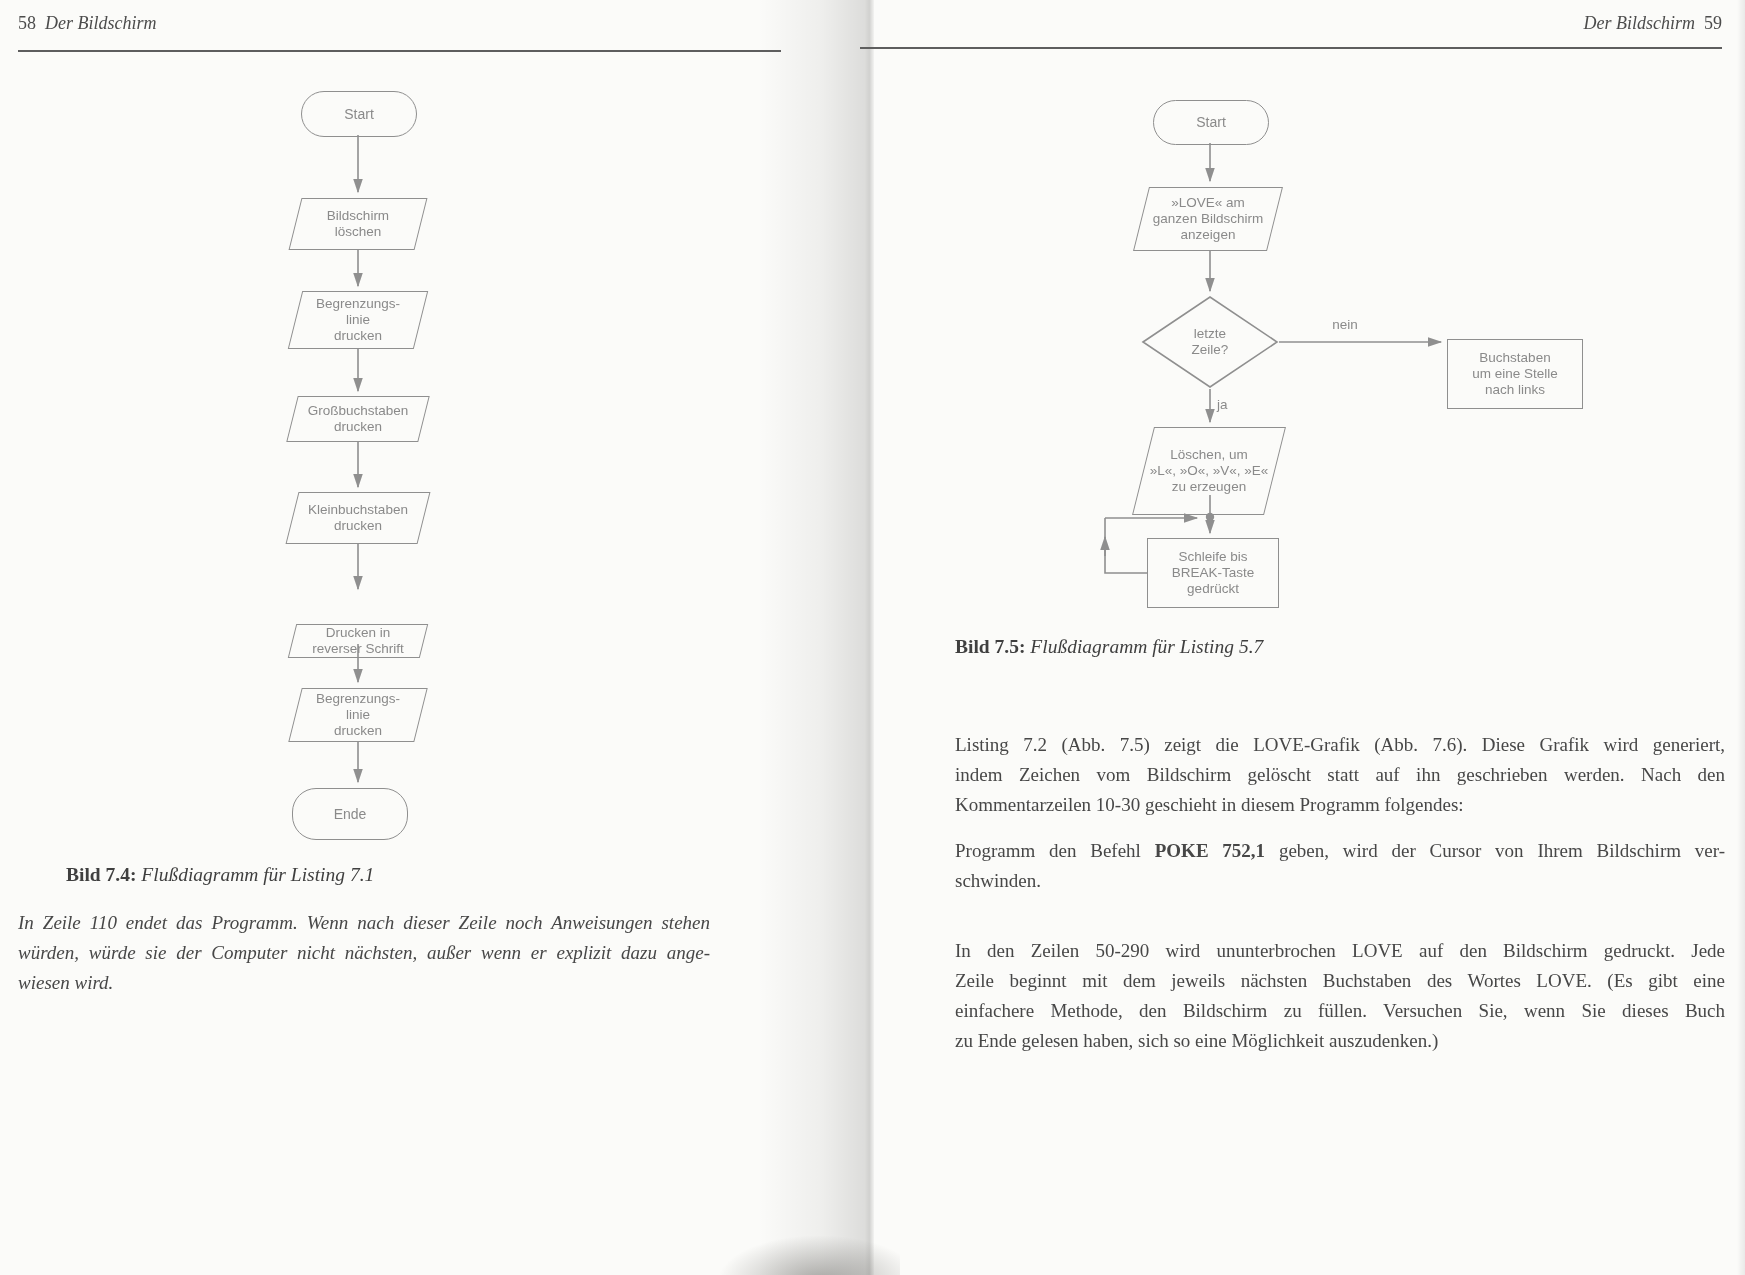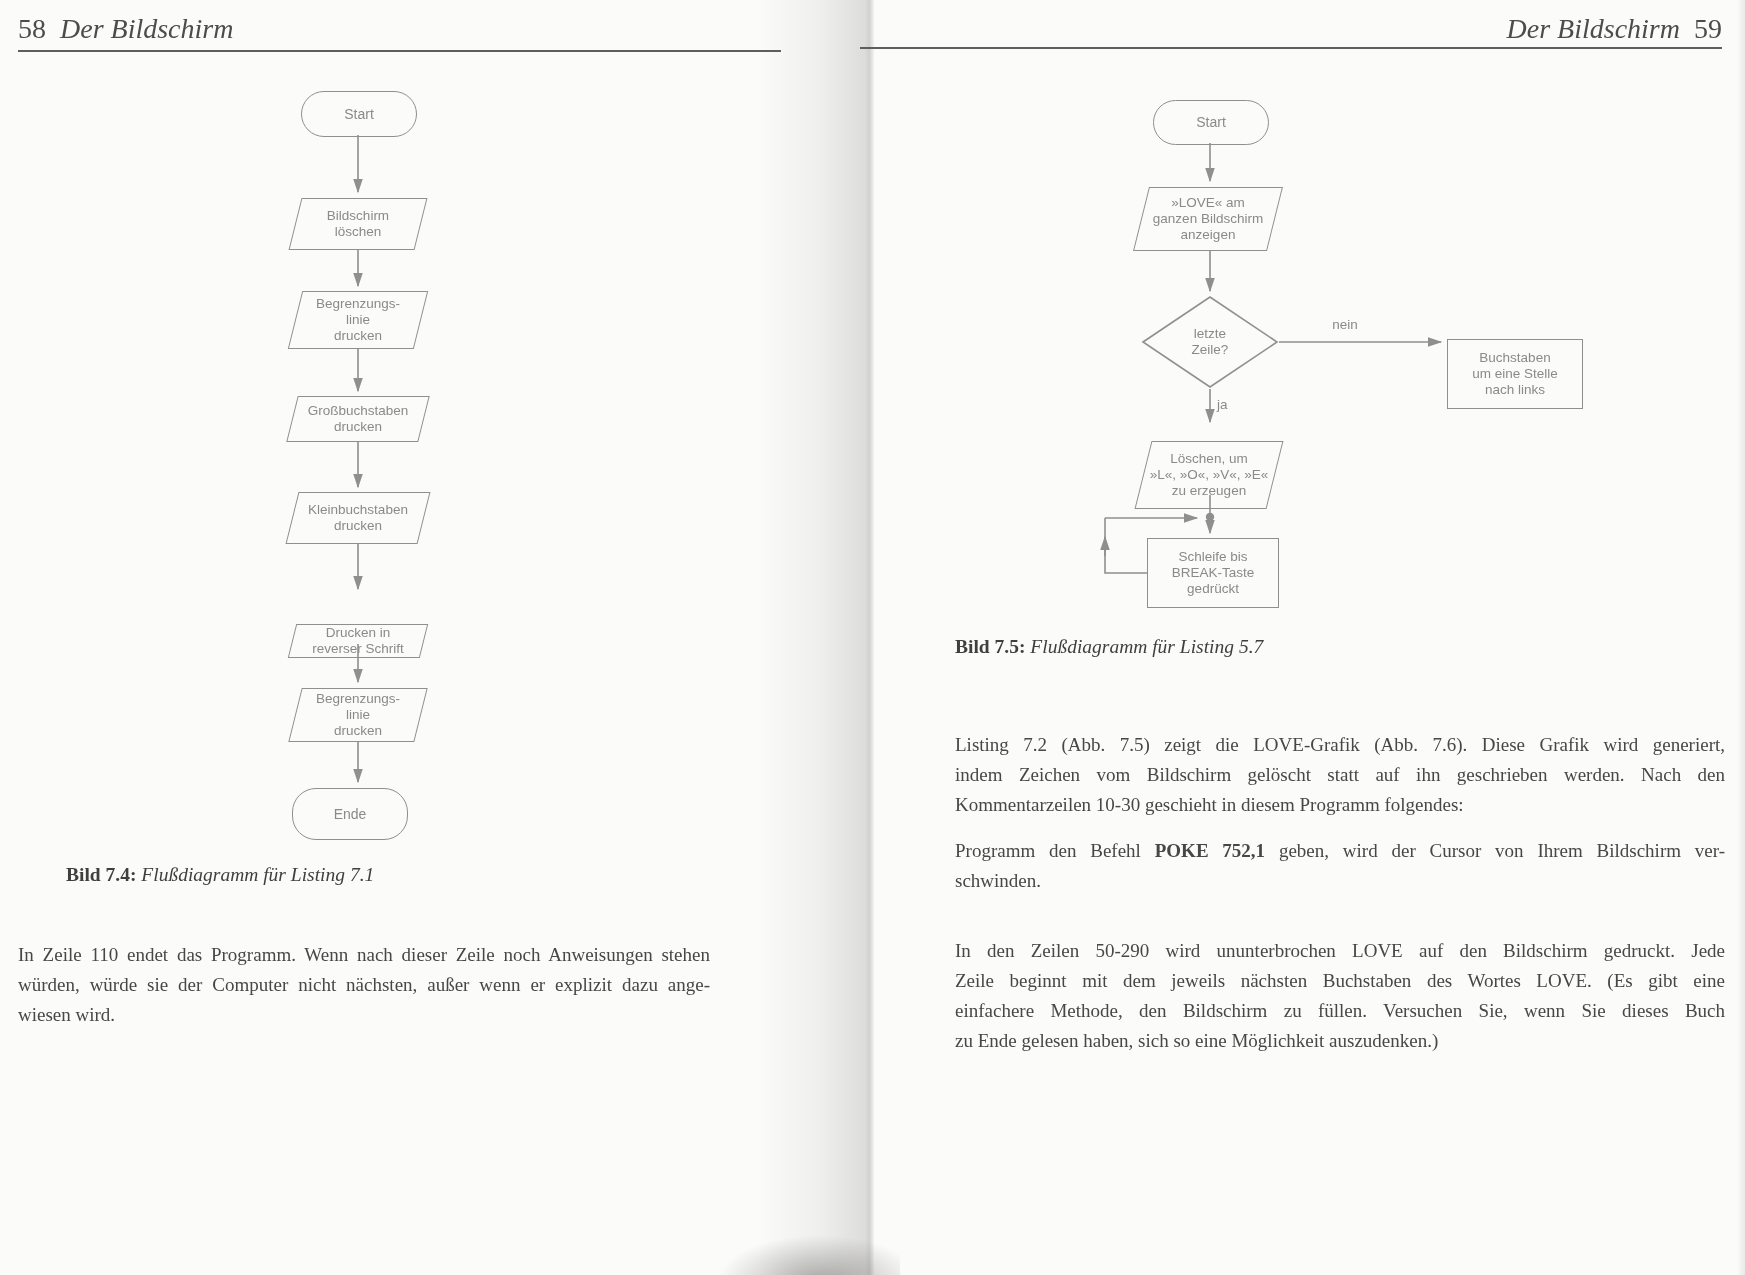--- a/index.html
+++ b/index.html
@@ -24,21 +24,21 @@
     position:absolute;left:720px;top:1236px;width:180px;height:39px;
     background:radial-gradient(ellipse at 55% 115%,rgba(55,53,48,0.38),rgba(55,53,48,0.0) 72%);
     pointer-events:none;
   }
   .edge-right{
     position:absolute;top:0;right:0;width:8px;height:1275px;
     background:linear-gradient(to right,rgba(0,0,0,0),rgba(0,0,0,0.07));
     pointer-events:none;
   }
   
-  .runhead{position:absolute;font-size:28px;color:#4c4c4c;white-space:nowrap;}
+  .runhead{position:absolute;font-size:18px;color:#4c4c4c;white-space:nowrap;}
   .runhead .num{font-style:normal;}
   .runhead .ttl{font-style:italic;}
   .headrule{position:absolute;height:2px;background:var(--rule);}
   
   .stadium{
     position:absolute;border:1.6px solid var(--line);border-radius:24px;
     display:flex;align-items:center;justify-content:center;
     font:14px/17px "Liberation Sans",sans-serif;color:var(--flowtext);
     background:transparent;
   }
@@ -179,21 +179,21 @@
 
   <div class="stadium" style="left:292px;top:788px;width:114px;height:50px;">
     <span>Ende</span>
   </div>
 
   <div class="caption" style="left:18px;top:864px;margin-left:48px;">
     <span class="cap-label">Bild 7.4:</span>
     <span class="cap-text">Flußdiagramm für Listing 7.1</span>
   </div>
 
-  <div class="para" style="left:18px;top:940px;width:692px;">
+  <div class="para" style="left:18px;top:908px;width:692px;font-style:italic;">
     <div class="bline">In Zeile 110 endet das Programm. Wenn nach dieser Zeile noch Anweisungen stehen</div>
     <div class="bline">würden, würde sie der Computer nicht nächsten, außer wenn er explizit dazu ange-</div>
     <div class="bline last">wiesen wird.</div>
   </div>
 
   <div class="stadium" style="left:1153px;top:100px;width:114px;height:43px;">
     <span>Start</span>
   </div>
 
   <div class="pgram" style="left:1141px;top:187px;width:134px;height:64px;">
@@ -212,21 +212,21 @@
 
   <div class="edge-label" style="left:1322px;top:317px;width:46px;text-align:center;">nein</div>
   <div class="edge-label" style="left:1217px;top:397px;">ja</div>
 
   <div class="rectnode" style="left:1447px;top:307px;width:134px;height:68px;margin-top:32px;">
     <span>Buchstaben</span>
     <span>um eine Stelle</span>
     <span>nach links</span>
   </div>
 
-  <div class="pgram" style="left:1143px;top:441px;width:132px;height:68px;">
+  <div class="pgram" style="left:1143px;top:427px;width:132px;height:88px;">
     <div class="bg"></div>
     <div class="node-text">
       <span>Löschen, um</span>
       <span>»L«, »O«, »V«, »E«</span>
       <span>zu erzeugen</span>
     </div>
   </div>
 
   <div class="rectnode" style="left:1147px;top:538px;width:130px;height:68px;">
     <span>Schleife bis</span>

